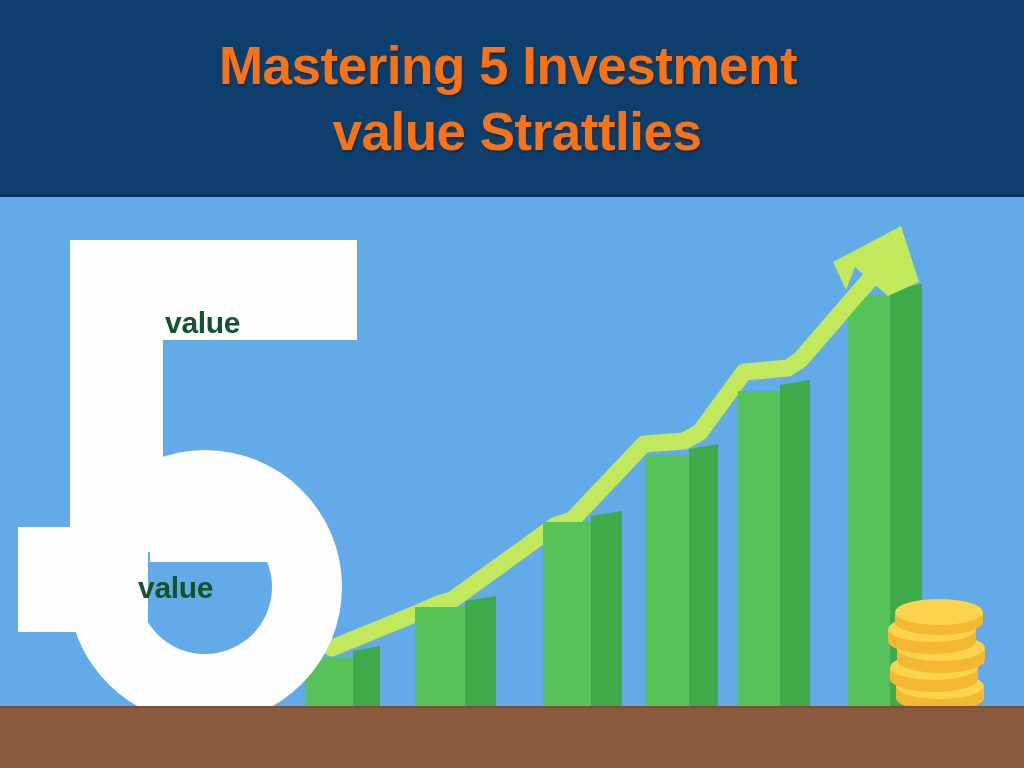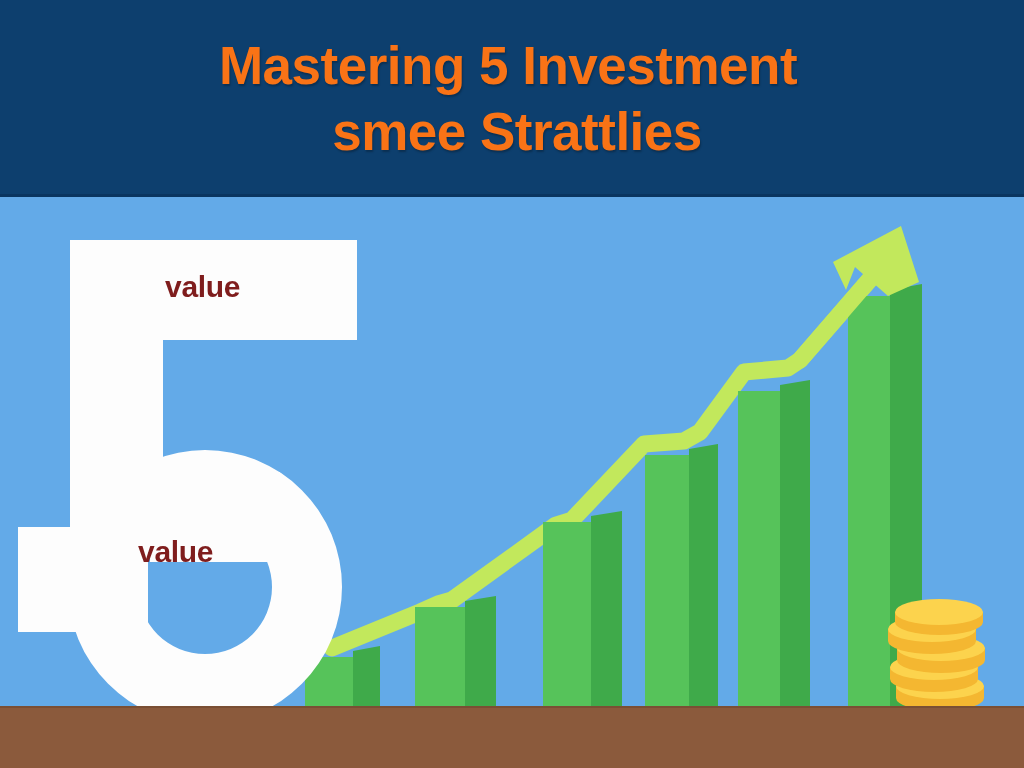--- a/index.html
+++ b/index.html
@@ -33,23 +33,24 @@
   #sky{position:absolute;left:0;top:197px;width:1024px;height:509px;background:#63aae8;z-index:1;}
   
   #ground{position:absolute;left:0;top:706px;width:1024px;height:62px;background:#8b5a3c;z-index:30;}
   #ground:before{content:"";position:absolute;left:0;top:0;width:100%;height:2px;background:#7a4f34;}
 
   
   #five-group{position:absolute;left:0;top:197px;width:420px;height:520px;z-index:10;}
   #five-svg{position:absolute;left:0;top:0;}
 
   .overlay-label{
-    position:absolute;color:#7f1d1d;font-weight:bold;
+    position:absolute;color:#14532d;font-weight:bold;
     font-size:30px;line-height:30px;letter-spacing:-0.3px;z-index:14;
     white-space:nowrap;
+    margin-top:36px;
   }
   #label-value{left:165px;top:272px;}
   #label-growth{left:138px;top:537px;}
 
   
   #chart{position:absolute;left:0;top:0;width:1024px;height:768px;z-index:8;}
   #chart-front{position:absolute;left:0;top:0;width:1024px;height:768px;z-index:18;pointer-events:none;}
 </style>
 </head>
 <body>
@@ -152,16 +153,16 @@
 
       <rect x="18" y="360" width="110" height="75" fill="#fdfdfd"></rect>
     </svg>
   </div>
 
   <div class="overlay-label" id="label-value">value</div>
   <div class="overlay-label" id="label-growth">value</div>
 
   <div id="header">
     <div class="title-line" id="title-line-1">Mastering 5 Investment</div>
-    <div class="title-line" id="title-line-2">smee Strattlies</div>
+    <div class="title-line" id="title-line-2">value Strattlies</div>
   </div>
 
 </div>
 
 </body></html>

